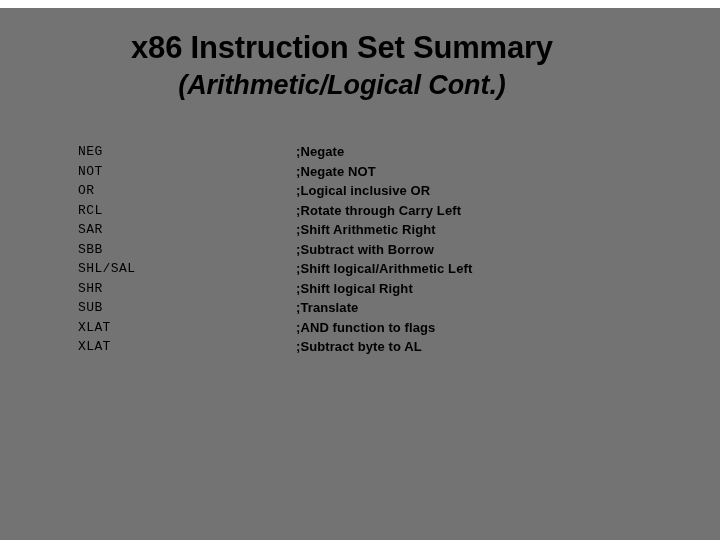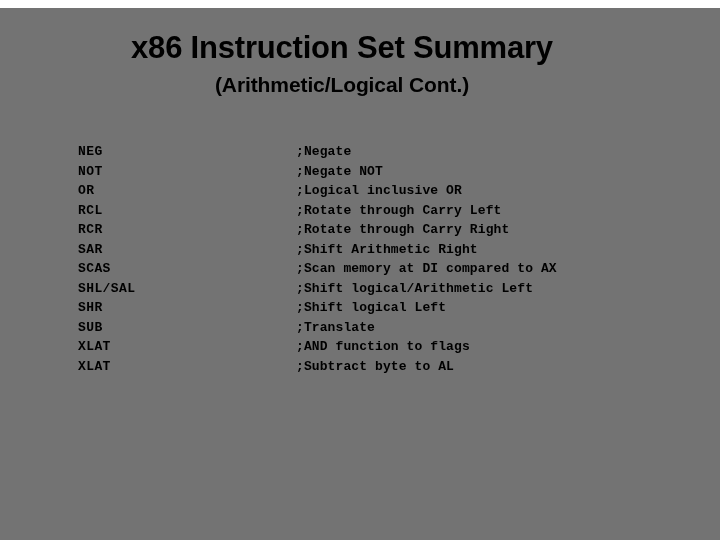--- a/index.html
+++ b/index.html
@@ -37,21 +37,22 @@
     font-weight: bold;
     font-size: 31px;
     line-height: 36px;
     letter-spacing: -0.2px;
     color: #000000;
     white-space: nowrap;
   }
   .slide-subtitle {
     font-family: "Liberation Sans", sans-serif;
     font-weight: bold;
-    font-size: 21px;
+    font-style: italic;
+    font-size: 27px;
     line-height: 26px;
     letter-spacing: -0.1px;
     color: #000000;
     margin-top: 6px;
     white-space: nowrap;
   }
 
   
   .listing {
     position: absolute;
@@ -68,27 +69,27 @@
     font-size: 13px;
     font-weight: bold;
     color: #000000;
   }
   .mnemonic {
     display: inline-block;
     width: 218px;
     vertical-align: top;
     font-family: "Liberation Mono", "DejaVu Sans Mono", monospace;
     font-size: 13px;
-    font-weight: bold;
+    font-weight: normal;
     letter-spacing: 0.4px;
   }
   .description {
     display: inline-block;
     vertical-align: top;
-    font-family: Liberation Mono, monospace;
+    font-family: Liberation Sans, sans-serif;
     font-size: 13px;
     font-weight: bold;
     letter-spacing: 0.1px;
     white-space: pre;
   }
 </style>
 </head>
 <body>
 
 <div class="slide">
@@ -96,23 +97,22 @@
   <div class="title-block">
     <div class="slide-title">x86 Instruction Set Summary</div>
     <div class="slide-subtitle">(Arithmetic/Logical Cont.)</div>
   </div>
 
   <div class="listing">
       <div class="instr-row"><span class="mnemonic">NEG</span><span class="description">;Negate</span></div>
       <div class="instr-row"><span class="mnemonic">NOT</span><span class="description">;Negate NOT</span></div>
       <div class="instr-row"><span class="mnemonic">OR</span><span class="description">;Logical inclusive OR</span></div>
       <div class="instr-row"><span class="mnemonic">RCL</span><span class="description">;Rotate through Carry Left</span></div>
-      <div class="instr-row"><span class="mnemonic">RCR</span><span class="description">;Rotate through Carry Right</span></div>
       <div class="instr-row"><span class="mnemonic">SAR</span><span class="description">;Shift Arithmetic Right</span></div>
-      <div class="instr-row"><span class="mnemonic">SCAS</span><span class="description">;Scan memory at DI compared to AX</span></div>
+      <div class="instr-row"><span class="mnemonic">SBB</span><span class="description">;Subtract with Borrow</span></div>
       <div class="instr-row"><span class="mnemonic">SHL/SAL</span><span class="description">;Shift logical/Arithmetic Left</span></div>
-      <div class="instr-row"><span class="mnemonic">SHR</span><span class="description">;Shift logical Left</span></div>
+      <div class="instr-row"><span class="mnemonic">SHR</span><span class="description">;Shift logical Right</span></div>
       <div class="instr-row"><span class="mnemonic">SUB</span><span class="description">;Translate</span></div>
       <div class="instr-row"><span class="mnemonic">XLAT</span><span class="description">;AND function to flags</span></div>
       <div class="instr-row"><span class="mnemonic">XLAT</span><span class="description">;Subtract byte to AL</span></div>
     </div>
 
 </div>
 
 </body></html>

